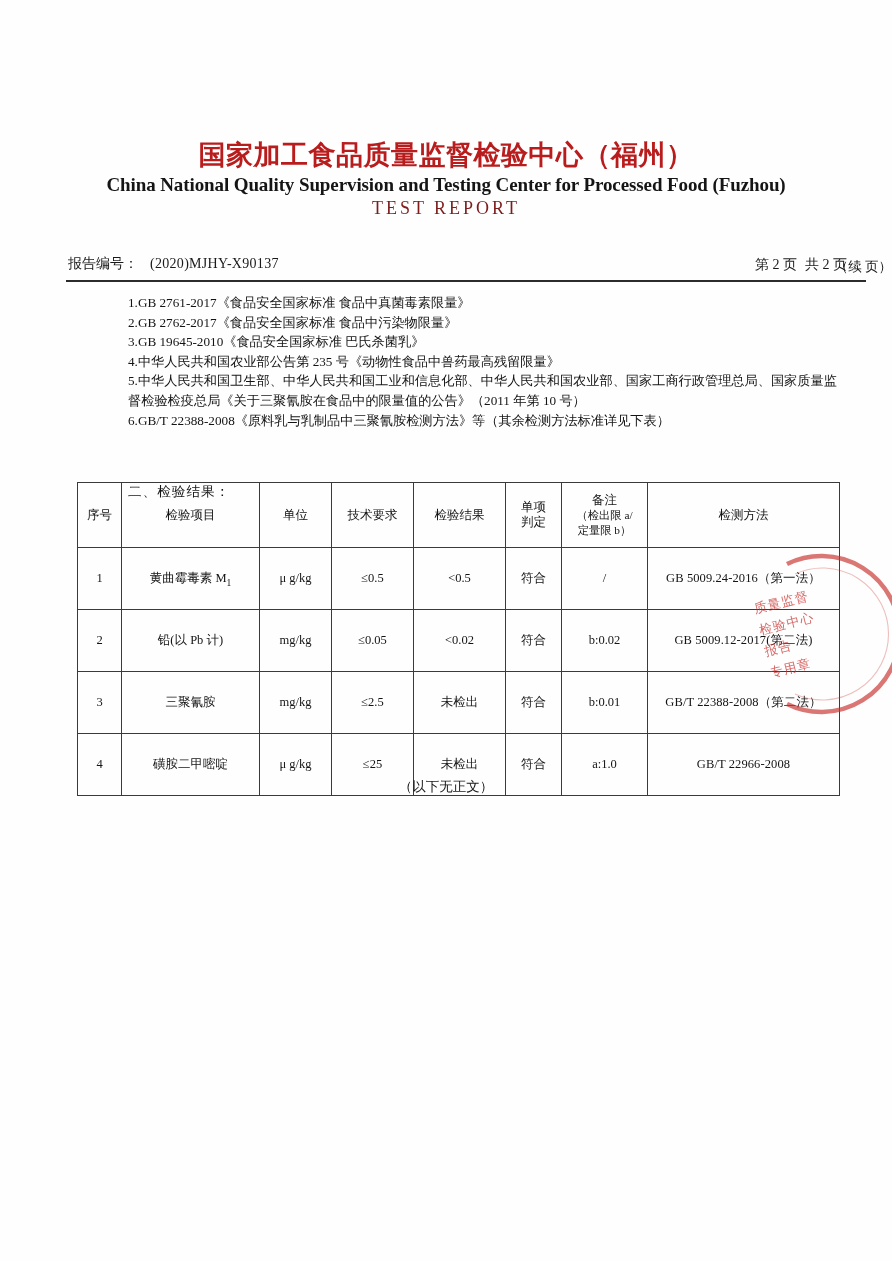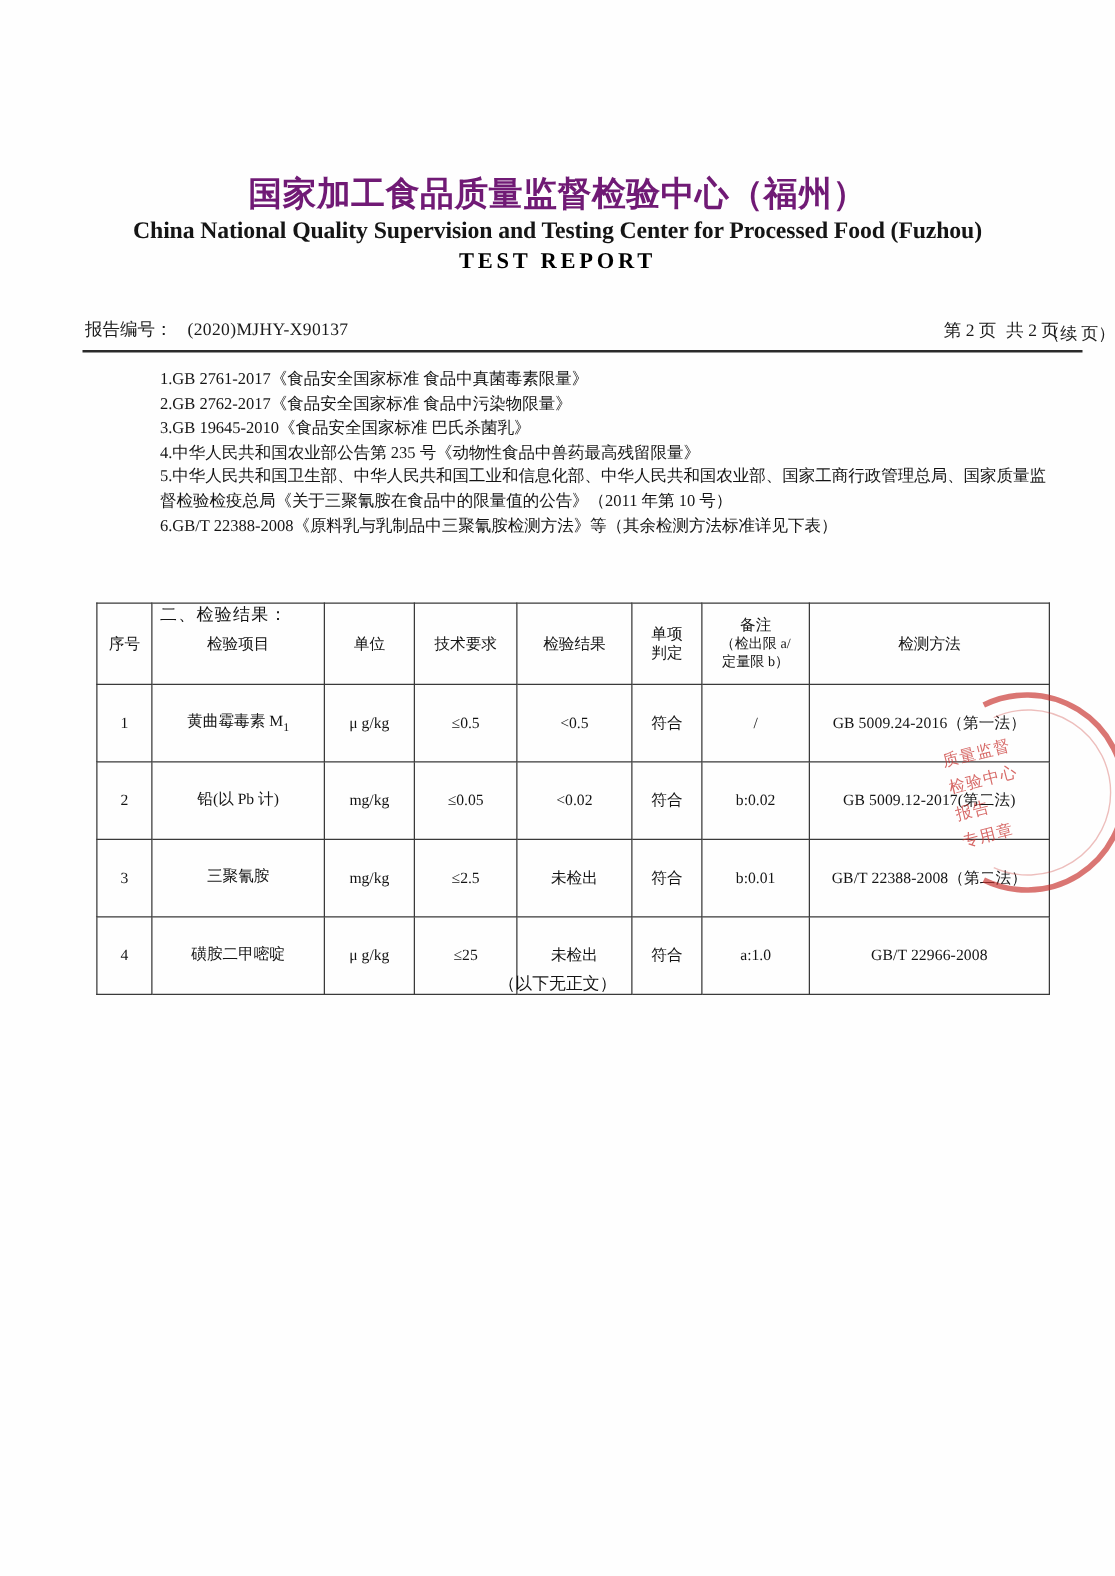--- a/index.html
+++ b/index.html
@@ -28,44 +28,44 @@
     top: 140px;
     width: 892px;
     text-align: center;
   }
   .org-cn {
     font-family: "Liberation Serif", "DejaVu Serif", serif;
     font-size: 27px;
     font-weight: bold;
     letter-spacing: 0.5px;
     line-height: 1.15;
-    color: #701a75;
+    color: #b91c1c;
   }
   .org-en {
     font-family: "Liberation Serif", "DejaVu Serif", serif;
     font-size: 19px;
     font-weight: bold;
     letter-spacing: -0.1px;
     margin-top: 3px;
     color: #151515;
   }
   .doc-title-cn {
     font-size: 26px;
     font-weight: bold;
     letter-spacing: 16px;
     margin-top: 14px;
     padding-left: 16px;
     color: #111;
   }
   .doc-title-en {
     font-size: 18px;
-    font-weight: bold;
+    font-weight: normal;
     letter-spacing: 3px;
     margin-top: 2px;
-    color: #000000;
+    color: #7f1d1d;
   }
 
   
   .meta-row {
     position: absolute;
     left: 0;
     top: 255px;
     width: 892px;
     height: 22px;
     font-size: 14px;

